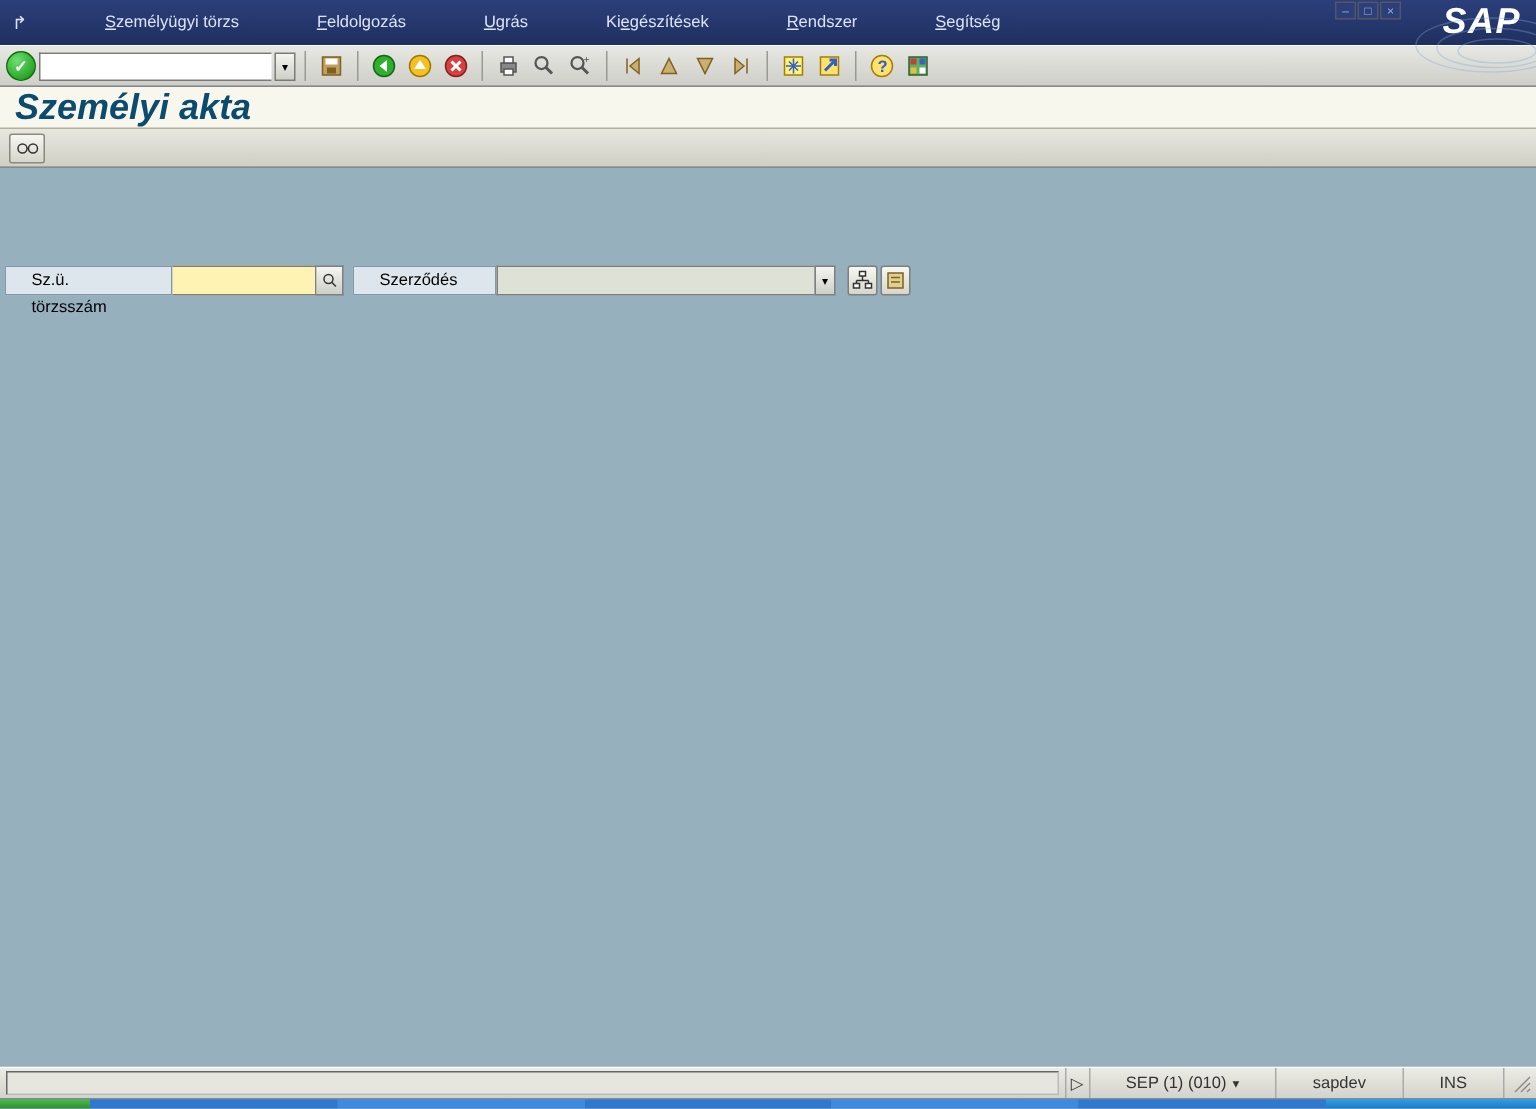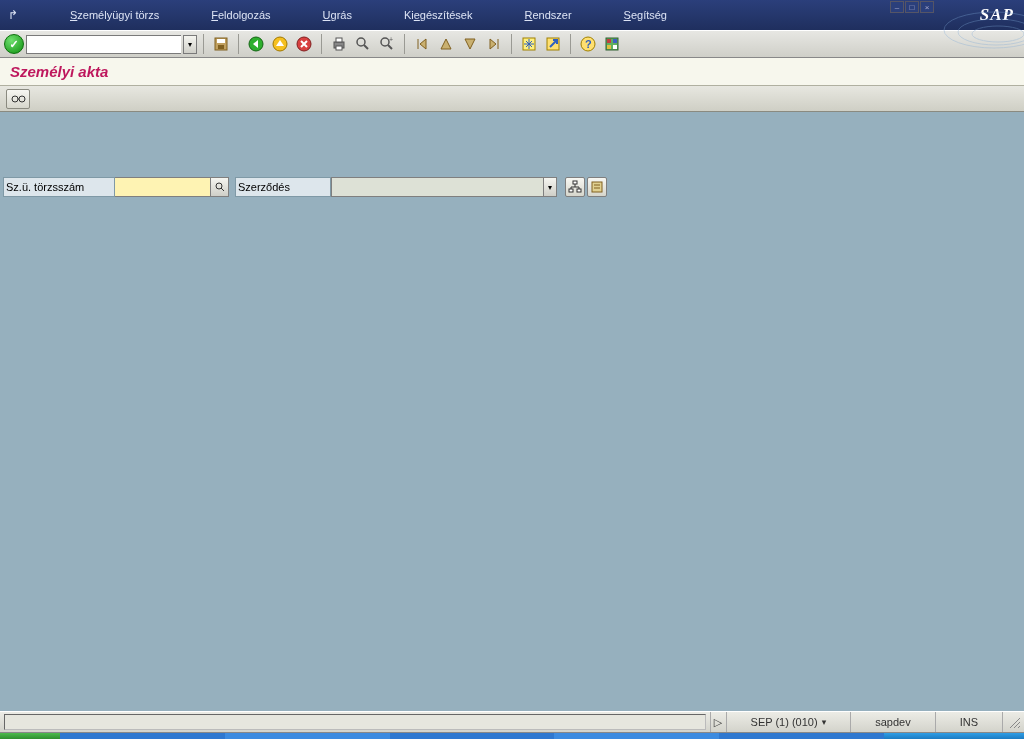--- a/index.html
+++ b/index.html
@@ -26,23 +26,22 @@
     cursor: pointer;
     color: #DDE4F5;
     margin-left: 36px;
   }
   .menubar .menu-item u { text-decoration: underline; }
   .menubar .sap-logo {
     position: absolute;
     right: 10px; top: 0; height: 30px;
     display: flex; align-items: center;
     font-weight: bold; font-style: italic;
-    font-size: 17px; color: #fff;
+    font-size: 24px; color: #fff;
     letter-spacing: 1px;
-    font-family: Liberation Serif, serif;
   }
   .menubar .win-controls {
     position: absolute; right: 90px; top: 1px;
     display: flex; gap: 1px;
   }
   .menubar .win-controls span {
     width: 14px; height: 12px; border: 1px solid #556; background: #2B3F7B;
     display: inline-flex; align-items: center; justify-content: center;
     font-size: 8px; color: #aac; cursor: pointer;
   }
@@ -97,22 +96,22 @@
 
   
   .titlebar {
     height: 28px;
     background: #F7F7ED;
     border-bottom: 1px solid #B0B0A0;
     display: flex; align-items: center;
     padding: 0 10px;
   }
   .titlebar .title-text {
-    font-size: 15px; font-style: italic; font-weight: bold;
-    color: #be185d;
+    font-size: 24px; font-style: italic; font-weight: bold;
+    color: #0c4a6e;
   }
 
   
   .apptoolbar {
     height: 26px;
     background: linear-gradient(to bottom, #E7E7E0 0%, #CFCFC5 100%);
     border-bottom: 1px solid #8a8a80;
     display: flex; align-items: center;
     padding: 0 6px;
   }
@@ -133,21 +132,21 @@
   }
   .form-row {
     position: absolute; top: 64px; left: 3px;
     display: flex; align-items: center;
     height: 22px;
   }
   .form-row .label {
     background: #DDE6EC;
     border: 1px solid #7F99A6;
     height: 20px; line-height: 18px;
-    padding: 0 2px;
+    padding: 0 17px;
     color: #000;
   }
   .form-row .label.l1 { width: 112px; }
   .form-row .input-required {
     width: 96px; height: 20px;
     background: #FEF3B3;
     border: 1px solid #7F7F7F;
     border-left: none;
     padding: 0 4px;
     outline: none;

